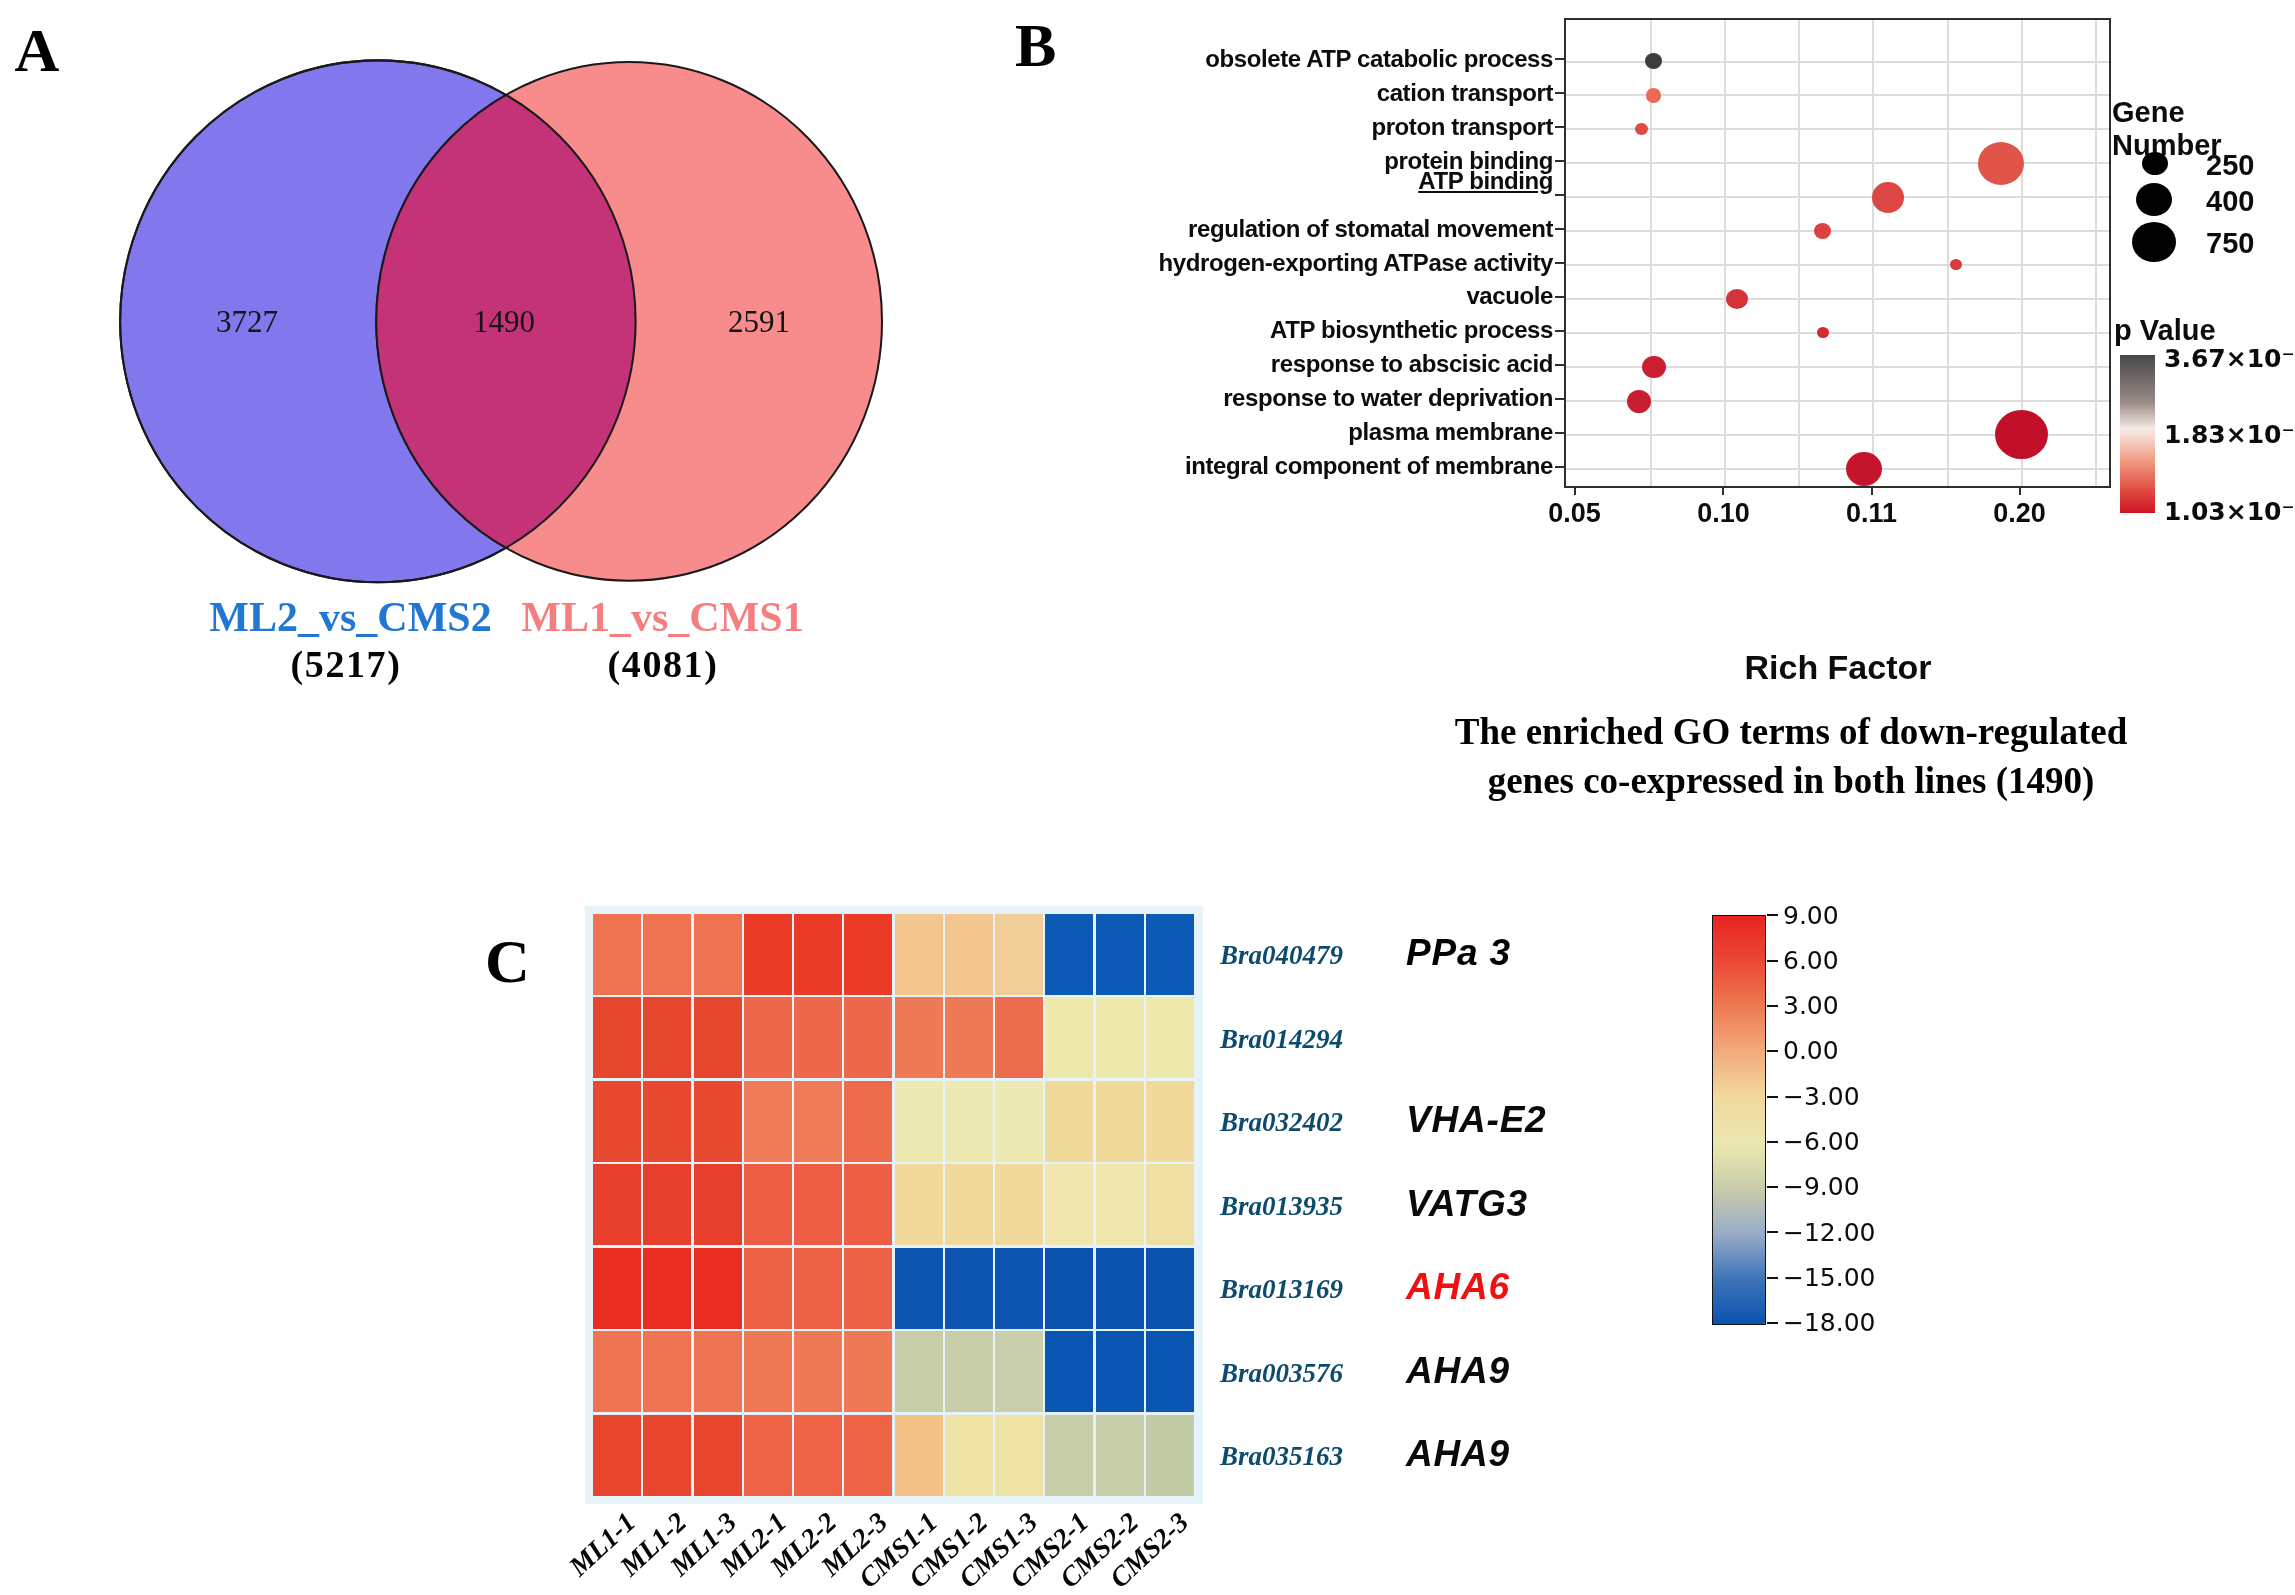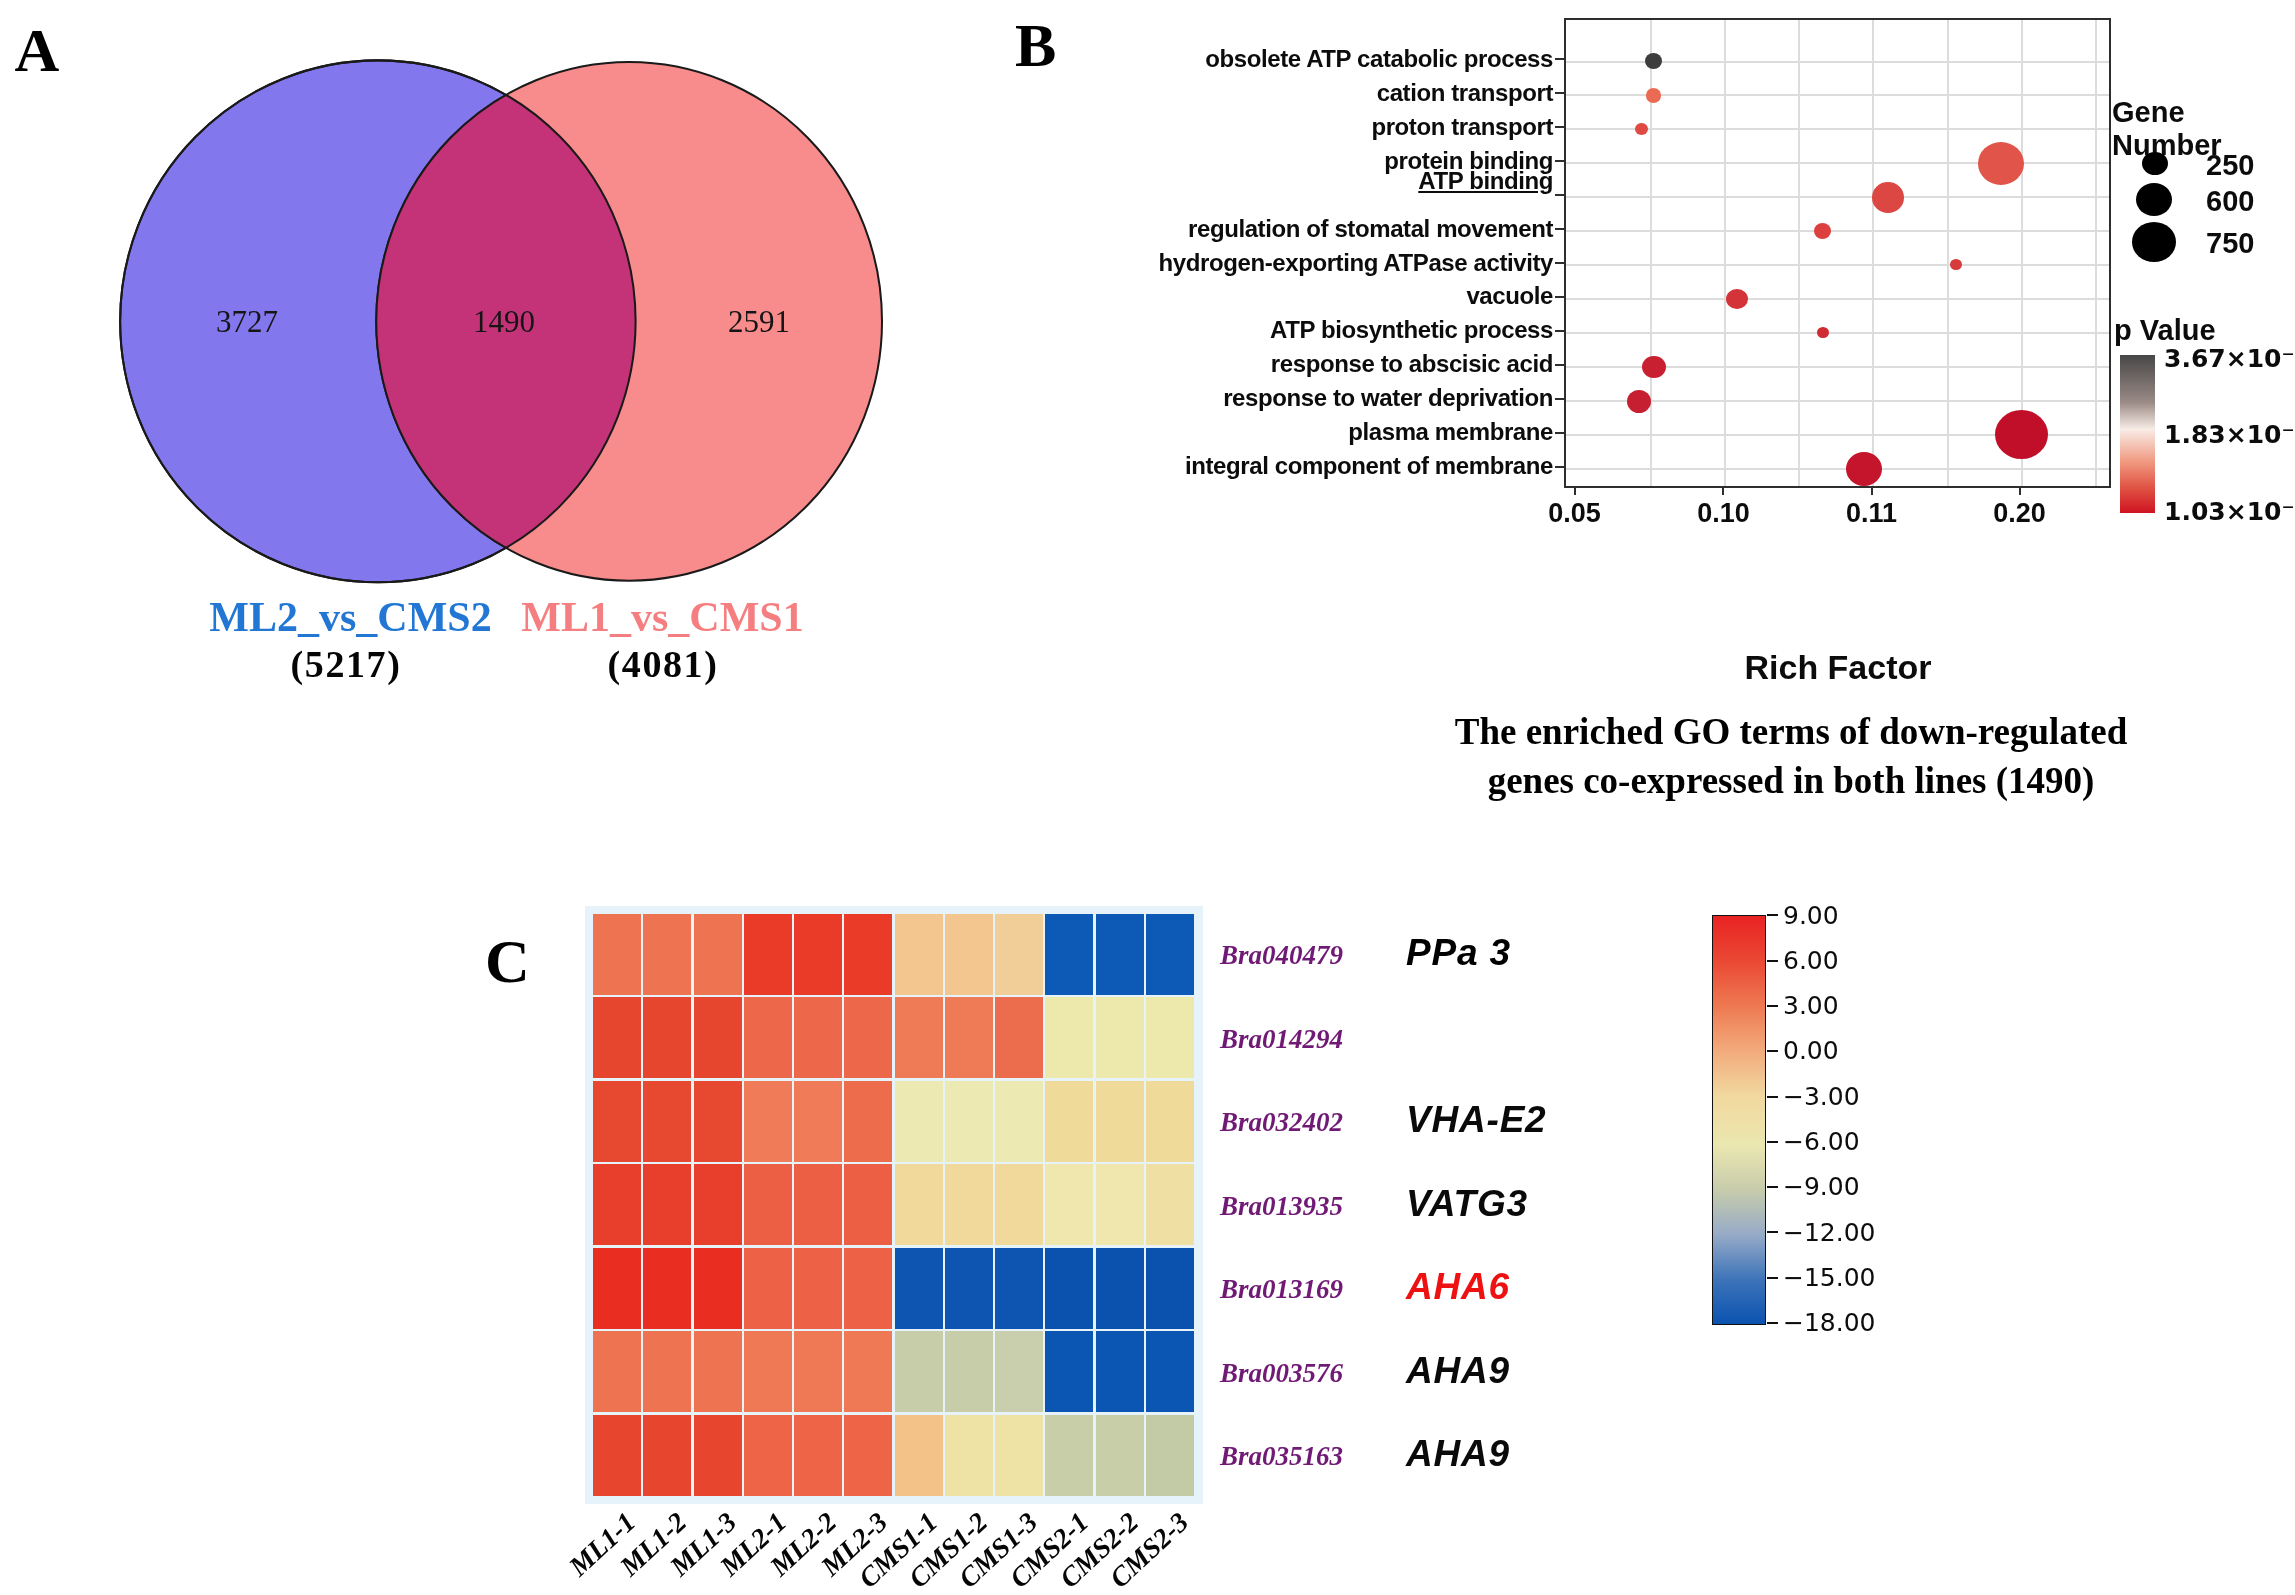--- a/index.html
+++ b/index.html
@@ -24,21 +24,21 @@
   .b-title{left:1410px;width:762px;text-align:center;font-family:"Liberation Serif",serif;font-weight:bold;font-size:37px;color:#000;}
   .legend-title{font-weight:bold;font-size:29px;color:#0c0c0c;}
   .legend-circle{position:absolute;background:#000;border-radius:50%;}
   .legend-num{position:absolute;font-weight:bold;font-size:29px;color:#0c0c0c;}
   #pv-bar{left:2120px;top:355px;width:35px;height:158px;}
   .pv-label{position:absolute;left:2164px;width:186px;font-weight:bold;font-size:25px;color:#0c0c0c;font-family:"DejaVu Sans",sans-serif;white-space:nowrap;}
   
   #hm-backing{left:585px;top:906px;width:618px;height:598px;background:#e7f3fa;}
   #hm-cells{left:593px;top:914px;width:601px;height:582px;}
   .hm-cell{position:absolute;width:48px;height:81px;}
-  .hm-id{position:absolute;left:1220px;width:170px;font-family:"Liberation Serif",serif;font-style:italic;font-weight:bold;font-size:27px;color:#701a75;}
+  .hm-id{position:absolute;left:1220px;width:170px;font-family:"Liberation Serif",serif;font-style:italic;font-weight:bold;font-size:27px;color:#0c4a6e;}
   .hm-gene{position:absolute;left:1406px;width:211px;font-style:italic;font-weight:bold;font-size:37px;letter-spacing:0.8px;}
   .hm-collabel{position:absolute;width:130px;text-align:right;transform:rotate(-43deg);transform-origin:right top;
                font-family:"Liberation Serif",serif;font-style:italic;font-weight:bold;font-size:27.6px;color:#050505;white-space:nowrap;}
   #cbar{left:1712px;top:915px;width:52px;height:408px;border:1.6px solid #111;}
   .cbar-tick{position:absolute;left:1767px;width:10.5px;height:2.4px;background:#111;}
   .cbar-label{position:absolute;left:1783px;width:130px;font-size:25px;color:#0c0c0c;font-family:"DejaVu Sans",sans-serif;}
 </style>
 </head>
 <body>
 
@@ -146,21 +146,21 @@
     </div>
   <div class="abs b-xlabel">Rich Factor</div>
   <div class="abs b-title" style="top:710px;">The enriched GO terms of down-regulated</div>
   <div class="abs b-title" style="top:759px;">genes co-expressed in both lines (1490)</div>
 
   <div class="abs legend-title" style="left:2112px;top:96px;">Gene Number</div>
   <div class="abs legend-circle" id="lc0" style="width: 26px; height: 23px; left: 2142px; top: 152px;"></div>
   <div class="abs legend-circle" id="lc1" style="width: 36px; height: 33px; left: 2136px; top: 183px;"></div>
   <div class="abs legend-circle" id="lc2" style="width: 44px; height: 40px; left: 2132px; top: 222px;"></div>
   <div class="abs legend-num" style="left:2206px;top:149px;">250</div>
-  <div class="abs legend-num" style="left:2206px;top:185px;">600</div>
+  <div class="abs legend-num" style="left:2206px;top:185px;">400</div>
   <div class="abs legend-num" style="left:2206px;top:227px;">750</div>
 
   <div class="abs legend-title" style="left:2114px;top:314px;">p Value</div>
   <div class="abs" id="pv-bar" style="background: linear-gradient(rgb(71, 71, 71) 0%, rgb(155, 139, 134) 30%, rgb(248, 236, 230) 47%, rgb(240, 151, 126) 68%, rgb(224, 83, 68) 84%, rgb(206, 19, 33) 100%);"></div>
   <div class="pv-label" style="top:344px;">3.67×10⁻¹</div>
   <div class="pv-label" style="top:420px;">1.83×10⁻¹</div>
   <div class="pv-label" style="top:497px;">1.03×10⁻⁹</div>
 
   <div class="abs panel-letter" style="left:485px;top:926px;">C</div>
 

